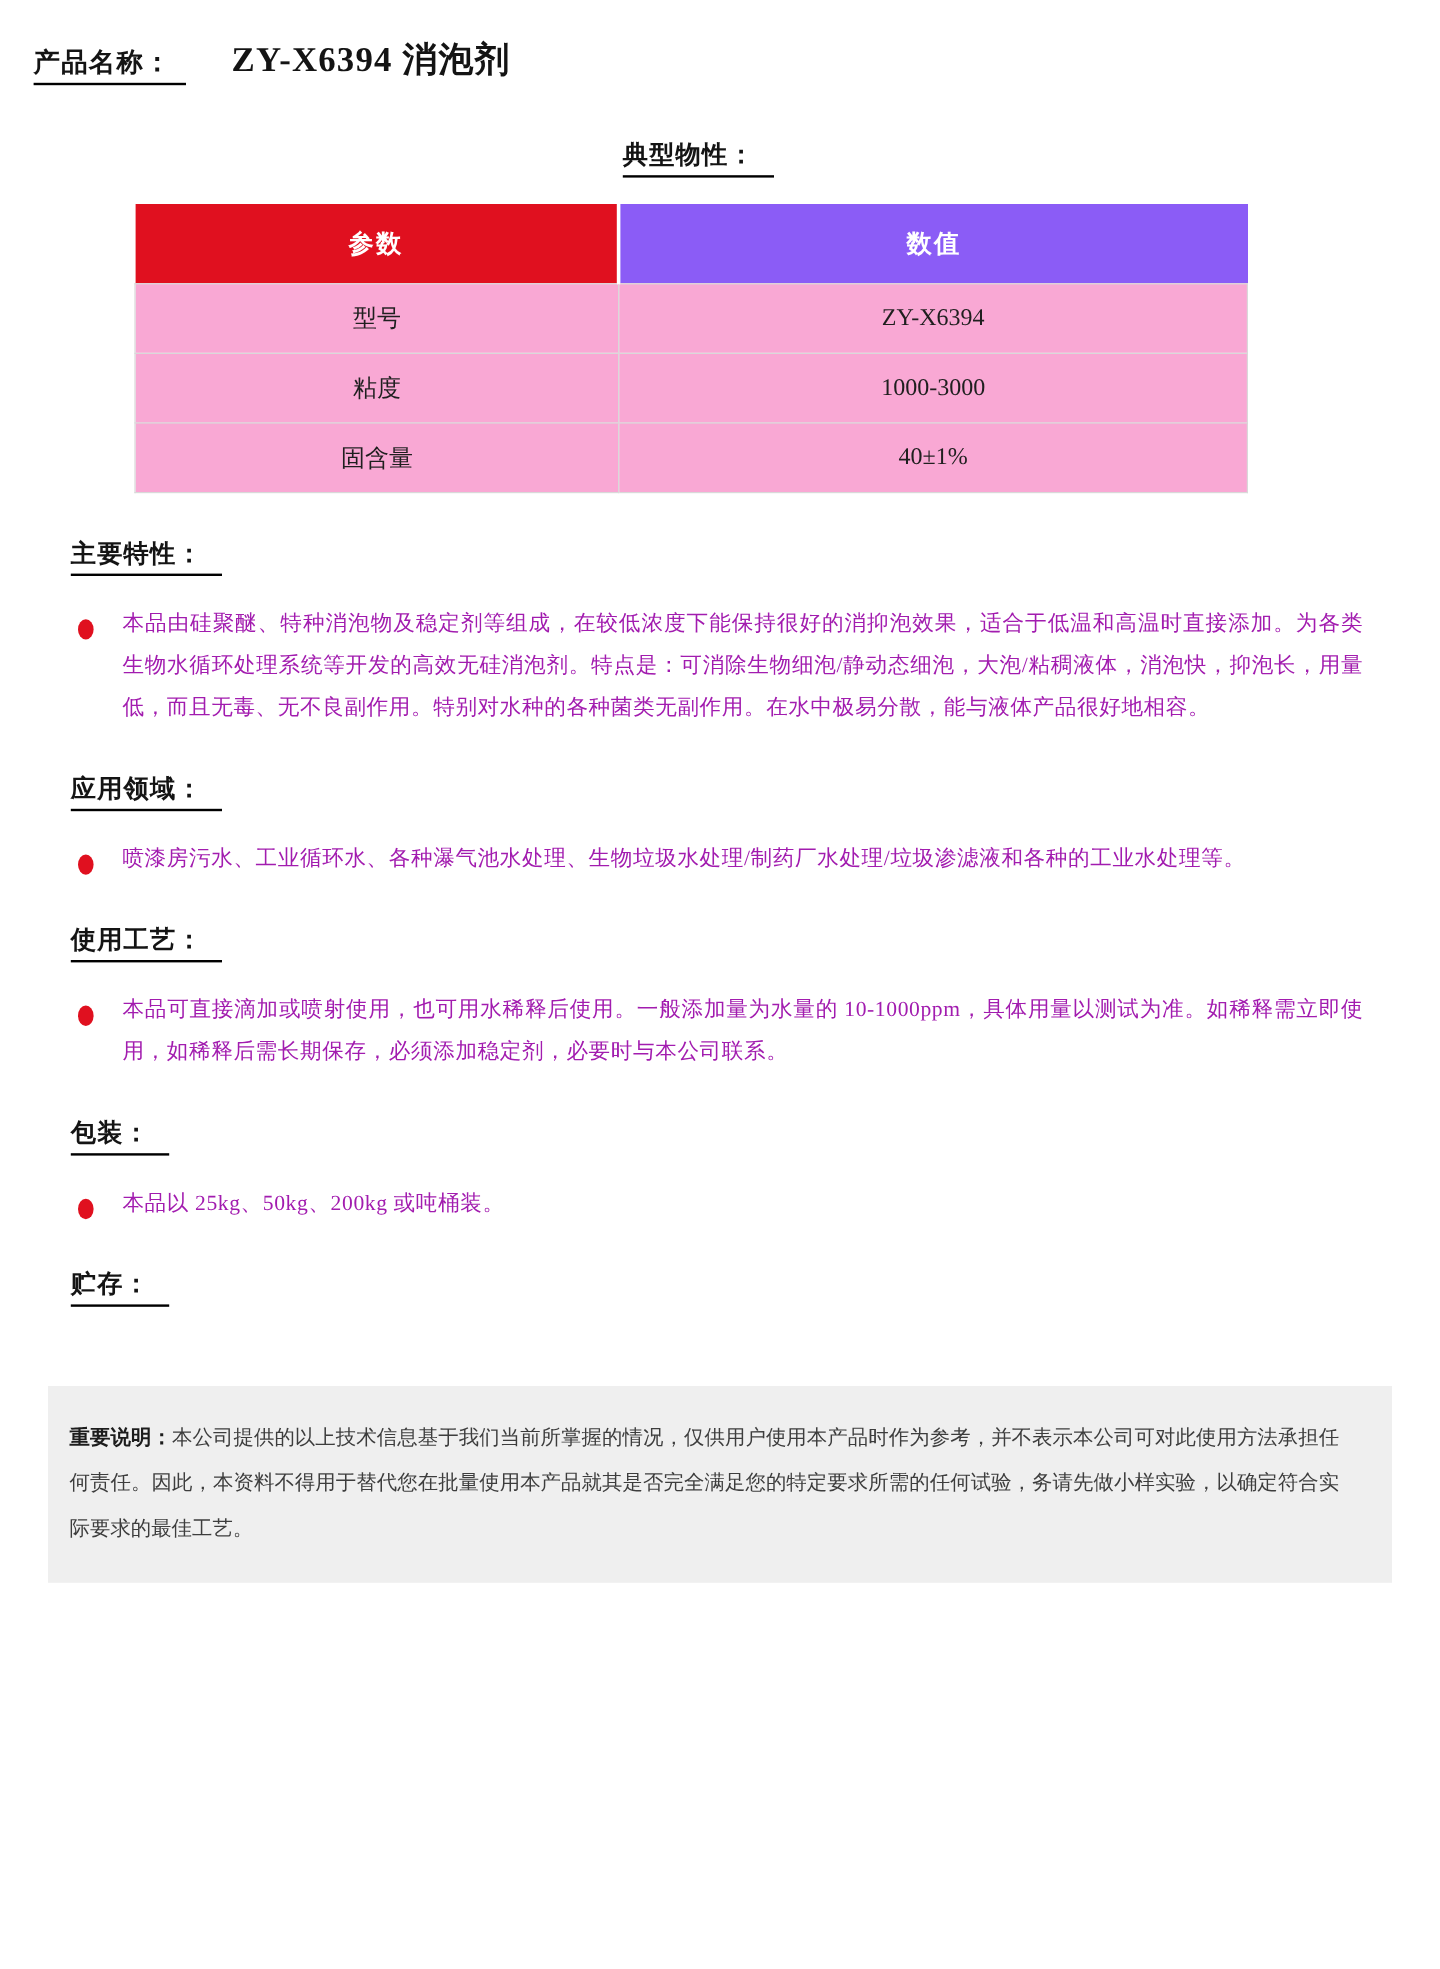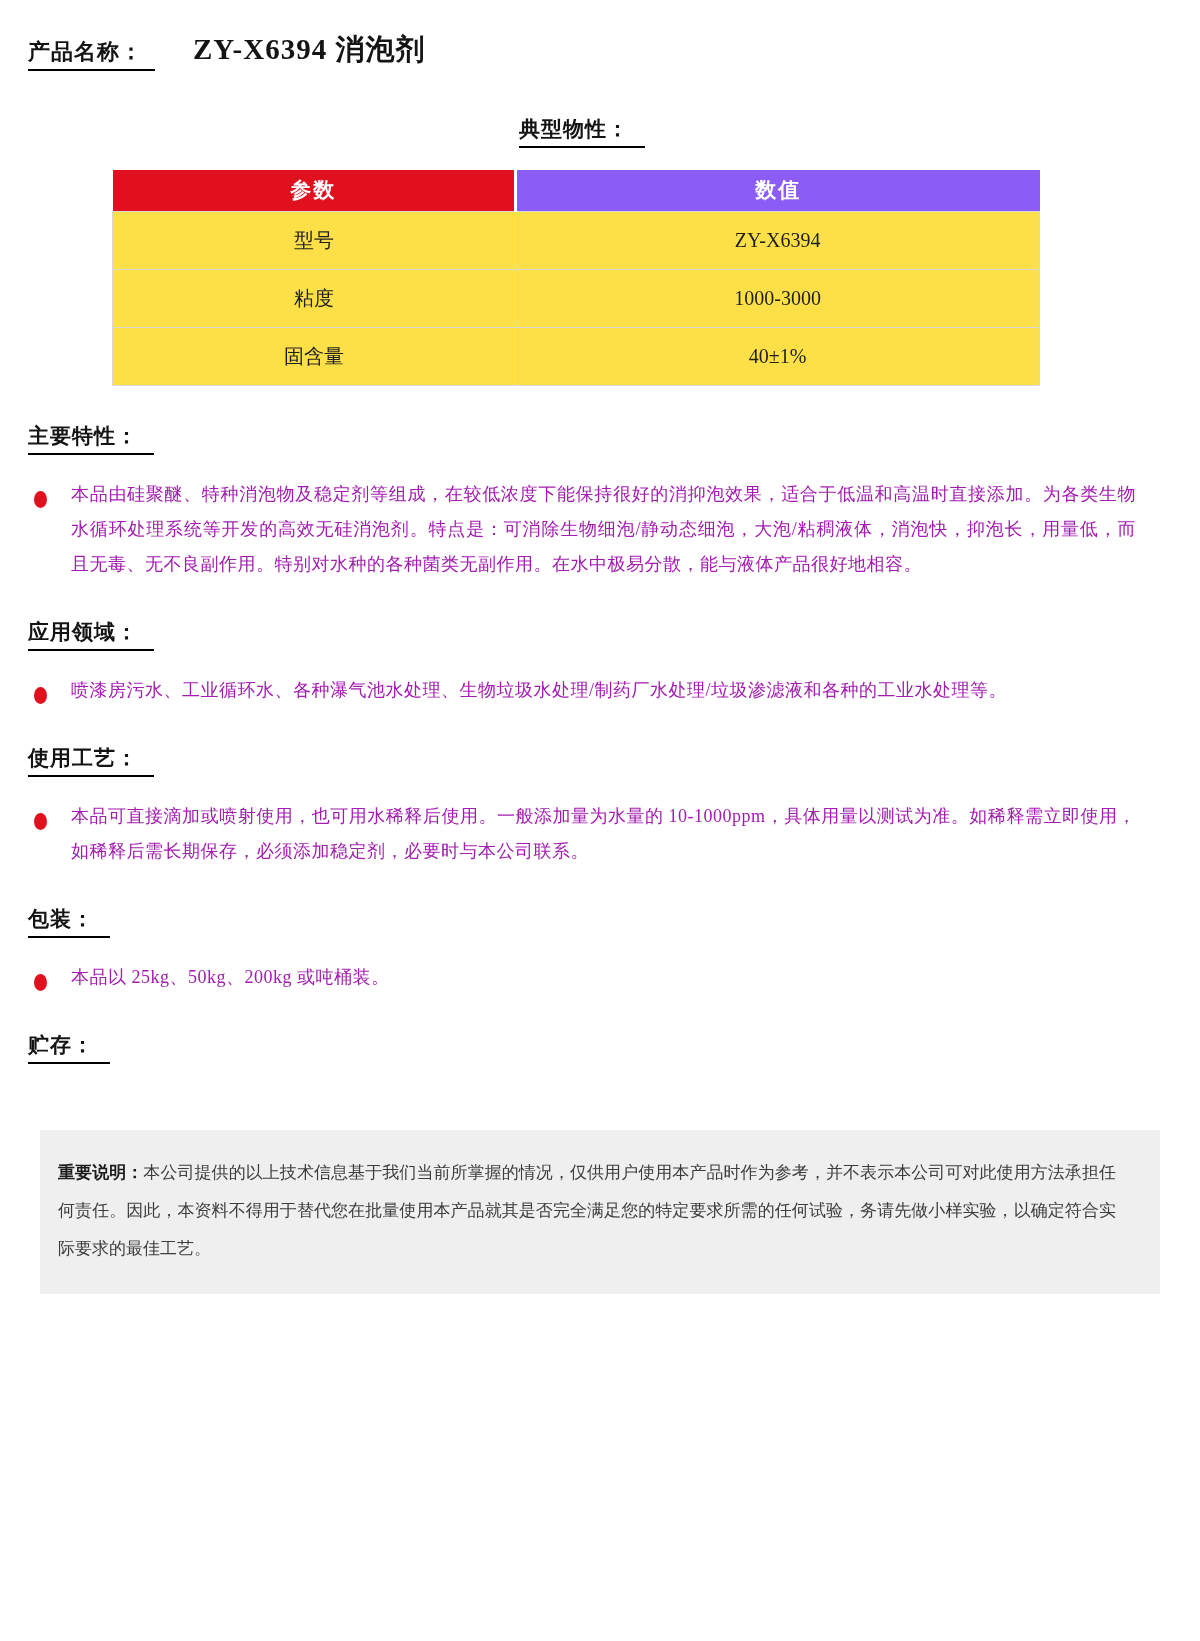--- a/index.html
+++ b/index.html
@@ -57,36 +57,36 @@
     width: 928px;
     border-collapse: collapse;
     table-layout: fixed;
   }
   table.props col.c1 { width: 43.5%; }
   table.props col.c2 { width: 56.5%; }
   table.props th {
     color: #ffffff;
     font-size: 21px;
     font-weight: bold;
-    height: 41px;
+    height: 66px;
     text-align: center;
     letter-spacing: 2px;
   }
   table.props th + th { border-left: 3px solid #ffffff; }
   table.props td {
     border: 1px solid #d9d9d9;
     height: 58px;
     font-size: 20px;
     text-align: center;
     color: #1f1f1f;
-    background: #fde047;
-  }
-
-  
-  .section { margin-top: 36px; }
+    background: #f9a8d4;
+  }
+
+  
+  .section { margin-top: 36px; margin-left: 31px; }
   .bullet {
     display: flex;
     gap: 24px;
     margin-top: 22px;
     padding-left: 6px;
   }
   .dot {
     width: 13px;
     height: 17px;
     border-radius: 50%;

